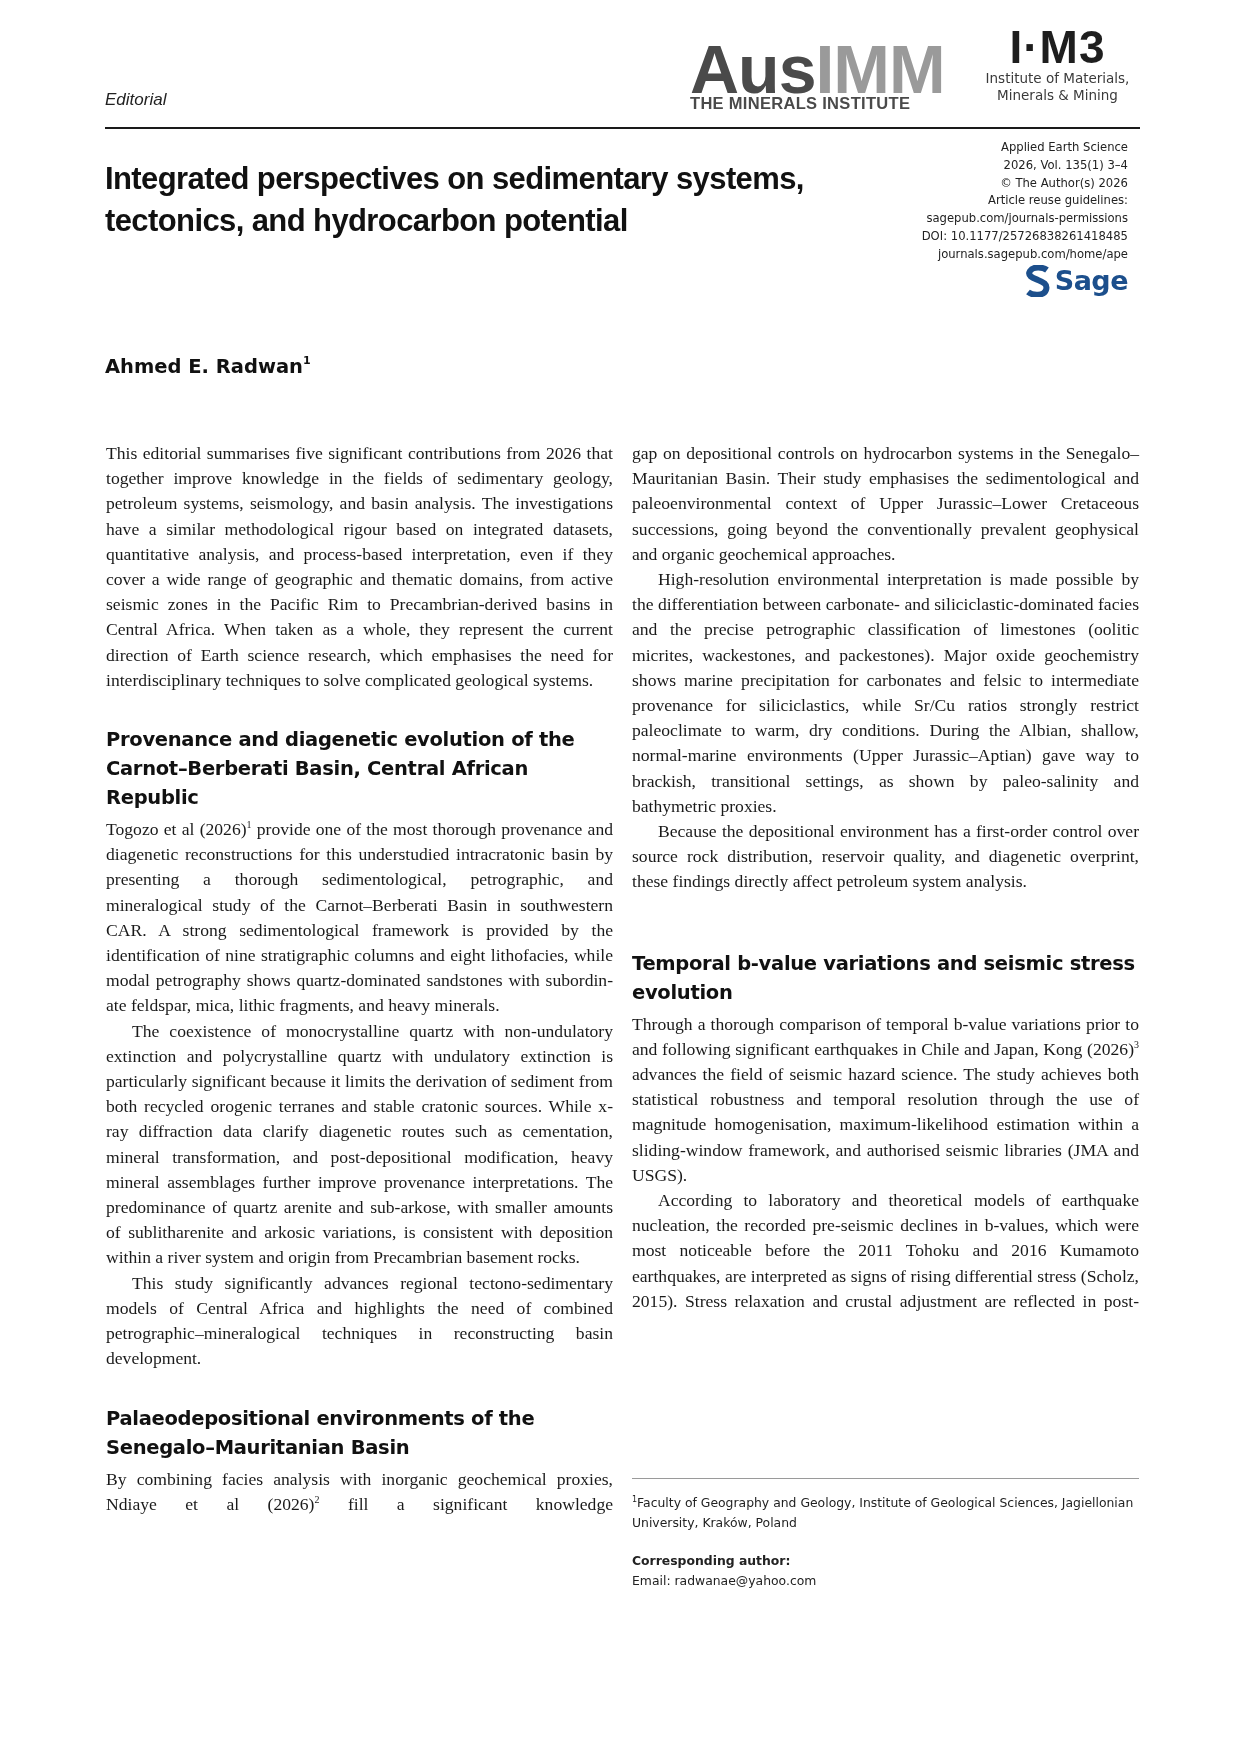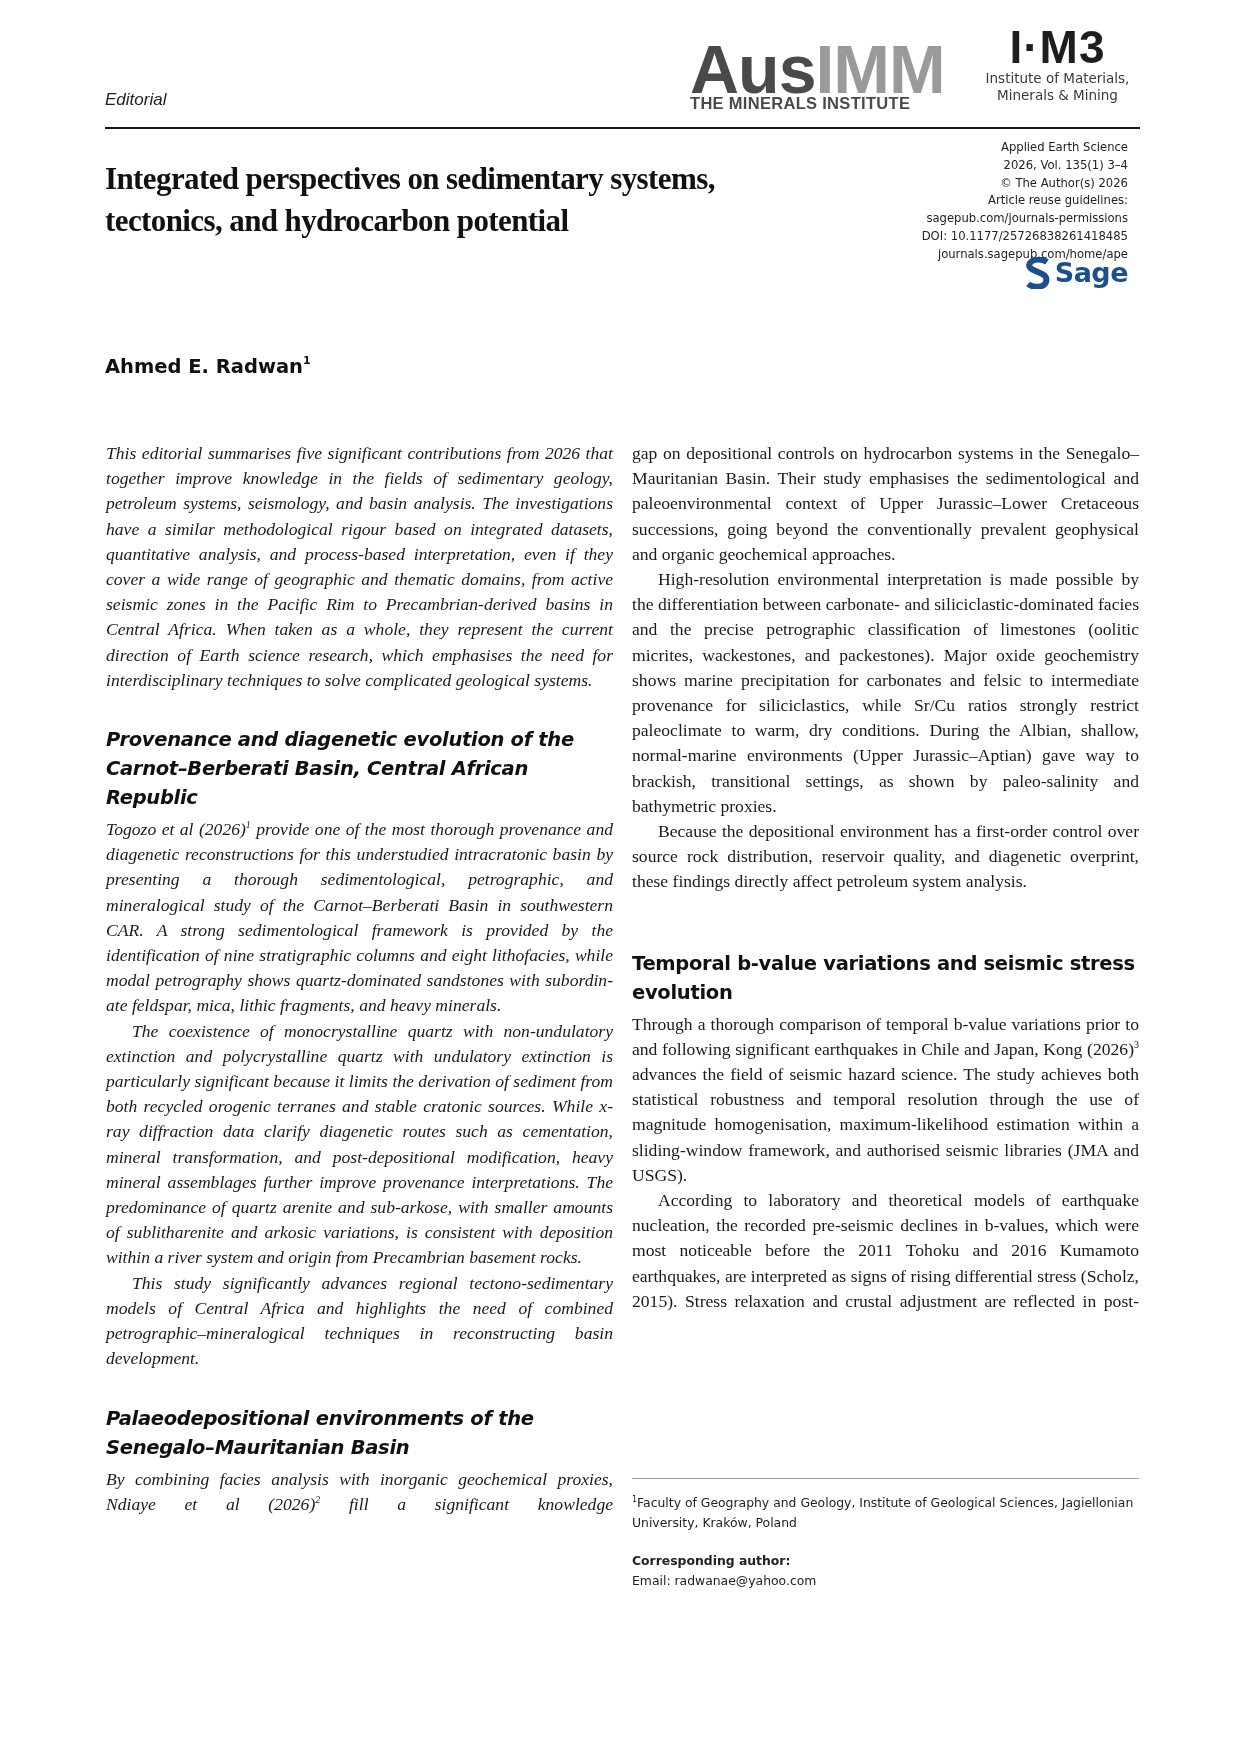--- a/index.html
+++ b/index.html
@@ -13,32 +13,32 @@
   .ausimm-word { font-family: "Liberation Sans", sans-serif; font-weight: bold; font-size: 68px; line-height: 46px; letter-spacing: -1px; }
   .ausimm-aus { color: #4a4a4a; }
   .ausimm-imm { color: #9a9a9a; }
   .ausimm-sub { font-family: "Liberation Sans", sans-serif; font-weight: bold; font-size: 16.5px; color: #4a4a4a; letter-spacing: 0.3px; margin-top: 2px; }
 
   .iom3 { position: absolute; left: 975px; top: 24px; width: 165px; text-align: center; }
   .iom3-mark { font-family: "Liberation Sans", sans-serif; font-weight: bold; font-size: 46px; line-height: 46px; color: #1e1e1e; letter-spacing: 1px; }
   .iom3-sub { font-family: "DejaVu Sans", sans-serif; font-size: 13.5px; line-height: 17px; color: #3a3a3a; }
 
   .meta { position: absolute; right: 112px; top: 139px; text-align: right; font-family: "DejaVu Sans", sans-serif; font-size: 11.6px; line-height: 17.8px; color: #222; }
-  .sage { position: absolute; right: 112px; top: 257px; display: flex; align-items: center; gap: 4px; }
+  .sage { position: absolute; right: 112px; top: 265px; display: flex; align-items: center; gap: 4px; }
   .sage-s { width: 26px; height: 32px; }
   .sage-word { font-family: "DejaVu Sans", sans-serif; font-weight: bold; font-size: 27px; color: #1c4f8c; letter-spacing: -0.5px; line-height: 32px; }
 
   
-  .title { position: absolute; left: 105px; top: 158px; width: 720px; font-family: Liberation Serif, serif; font-weight: bold; font-size: 31px; line-height: 42px; color: #111; letter-spacing: -0.6px; }
+  .title { position: absolute; left: 105px; top: 158px; width: 720px; font-family: Liberation Sans, sans-serif; font-weight: bold; font-size: 31px; line-height: 42px; color: #111; letter-spacing: -0.6px; }
   .author { position: absolute; left: 105px; top: 354px; font-family: "DejaVu Sans", sans-serif; font-weight: bold; font-size: 19.5px; color: #111; }
   .author sup { font-size: 11px; font-weight: bold; vertical-align: 9px; }
 
   
   .col { position: absolute; top: 441px; width: 507px; }
-  .col-left { left: 106px; font-style: italic; }
+  .col-left { left: 106px; }
   .col-right { left: 632px; }
   .para { font-family: "Liberation Serif", serif; font-size: 17.6px; line-height: 25.2px; text-align: justify; hyphens: manual; margin: 0; color: #1a1a1a; }
   .para.indent { text-indent: 26px; }
   .para sup { font-size: 10px; vertical-align: 7px; line-height: 0; }
   .heading { font-family: "DejaVu Sans", sans-serif; font-weight: bold; font-size: 19.5px; line-height: 29px; color: #111; margin: 0; letter-spacing: -0.3px; }
 
   .footnote-rule { position: absolute; left: 632px; top: 1478px; width: 507px; height: 1px; background: #9a9a9a; }
   .footnotes { position: absolute; left: 632px; top: 1493px; width: 510px; font-family: "DejaVu Sans", sans-serif; font-size: 12.4px; line-height: 20px; color: #222; }
   .footnotes sup { font-size: 8px; vertical-align: 5px; line-height: 0; }
   .fn-gap { height: 18px; }

